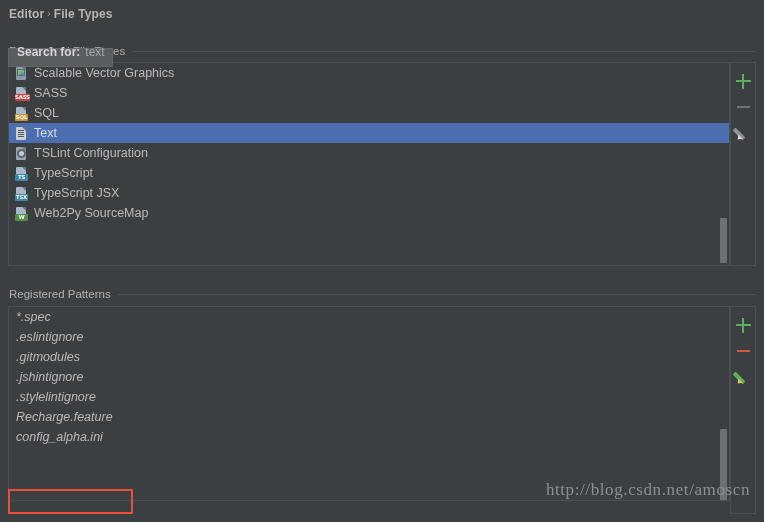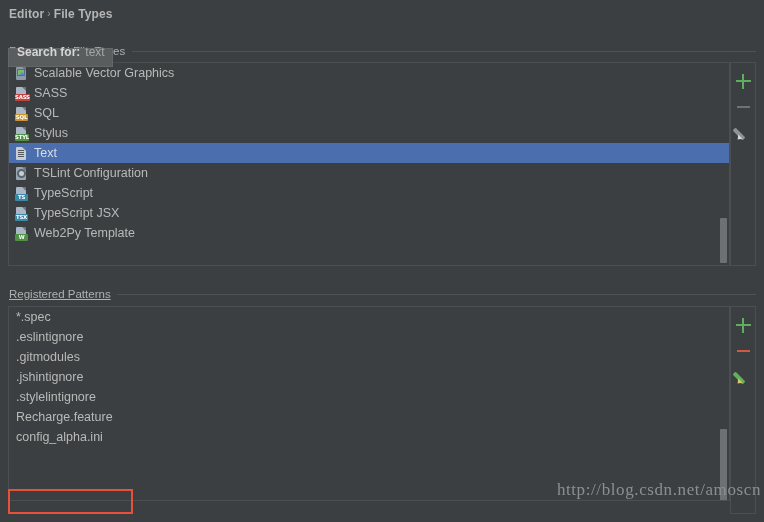--- a/index.html
+++ b/index.html
@@ -293,21 +293,21 @@
     position: absolute;
     border: 2px solid #e8503a;
     box-sizing: border-box;
     z-index: 20;
     pointer-events: none;
   }
 
   
   .watermark {
     position: absolute;
-    right: 3px;
+    right: 14px;
     bottom: 22px;
     font-family: "Liberation Serif", serif;
     font-size: 17px;
     color: #8c8f91;
     letter-spacing: 0.6px;
     white-space: nowrap;
     z-index: 15;
   }
 </style>
 </head>
@@ -339,28 +339,20 @@
         <span class="row-label">SASS</span>
       </div>
       <div class="list-row">
         <span class="ficon">
           <span class="page"></span>
           <span class="fold"></span>
           <span class="badge" style="background:#c9952f">SQL</span>
         </span>
         <span class="row-label">SQL</span>
       </div>
-      <div class="list-row">
-        <span class="ficon">
-          <span class="page"></span>
-          <span class="fold"></span>
-          <span class="badge" style="background:#4f9243">STYL</span>
-        </span>
-        <span class="row-label">Stylus</span>
-      </div>
       <div class="list-row selected">
         <span class="ficon txt">
           <span class="page"></span>
           <span class="fold"></span>
           <span class="lines"></span>
         </span>
         <span class="row-label">Text</span>
       </div>
       <div class="list-row">
         <span class="ficon gear">
@@ -385,45 +377,45 @@
           <span class="badge" style="background:#3d88a8">TSX</span>
         </span>
         <span class="row-label">TypeScript JSX</span>
       </div>
       <div class="list-row">
         <span class="ficon">
           <span class="page"></span>
           <span class="fold"></span>
           <span class="badge" style="background:#4f9243">W</span>
         </span>
-        <span class="row-label">Web2Py Template</span>
+        <span class="row-label">Web2Py SourceMap</span>
       </div>
     </div>
   <div class="scroll-thumb" style="right:2px; top:155px; height:45px;"></div>
 </div>
 
 <div class="toolbar" style="left:730px; top:62px; width:26px; height:204px;">
   <div class="tbtn">
     <span class="plus-ico"></span>
   </div>
   <div class="tbtn">
     <span class="minus-ico"></span>
   </div>
   <div class="tbtn">
     <span class="pencil-ico">
       <span class="body"></span>
         <span class="tip"></span>
     </span>
   </div>
 </div>
 
-<div class="section-label" style="left:9px; top:288px;text-decoration:underline;">Registered Patterns</div>
+<div class="section-label" style="left:9px; top:288px;">Registered Patterns</div>
 <div class="section-rule" style="left:113px; top:294px; width:643px;"></div>
 
-<div class="panel" id="pat-panel" style="left:8px; top:306px; width:722px; height:195px;">
+<div class="panel" id="pat-panel" style="left:8px; top:306px; width:722px; height:195px;font-style:italic;">
   <div id="pat-rows">
       <div class="pat-row">
         <span>*.spec</span>
       </div>
       <div class="pat-row">
         <span>.eslintignore</span>
       </div>
       <div class="pat-row">
         <span>.gitmodules</span>
       </div>

